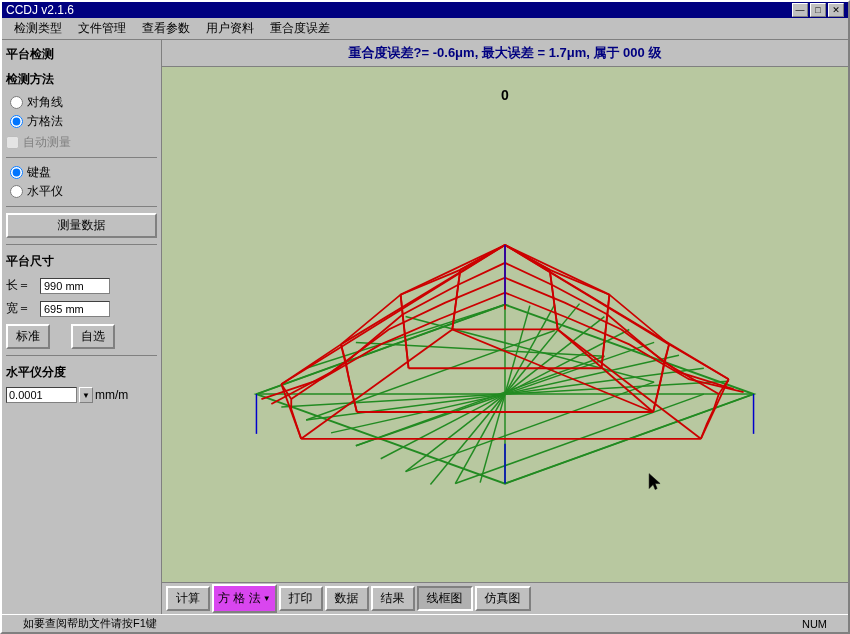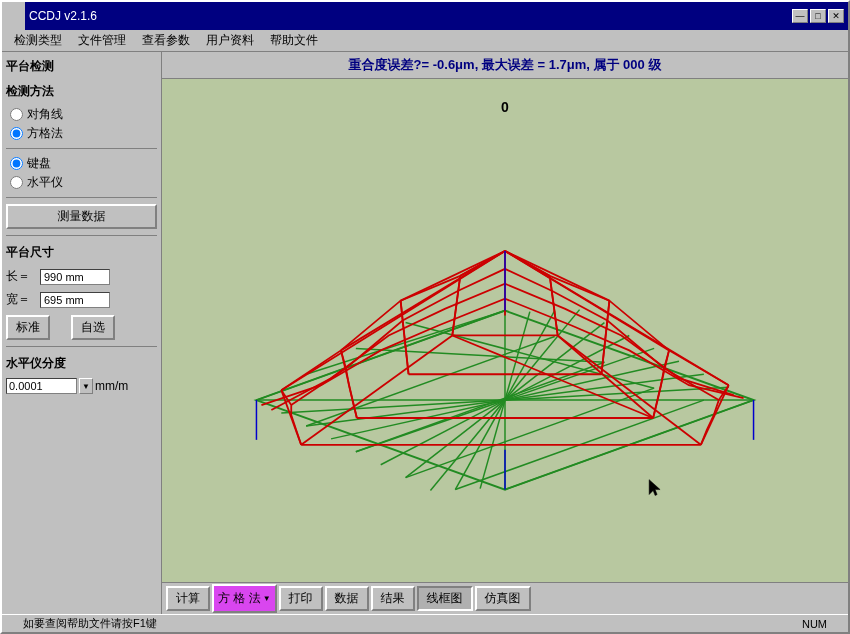--- a/index.html
+++ b/index.html
@@ -22,22 +22,21 @@
       border-bottom-color: #808080;
     }
     #title-bar {
       background: #000080;
       color: white;
       padding: 2px 4px;
       font-size: 12px;
       display: flex;
       align-items: center;
       justify-content: space-between;
-      height: 28px;
-      margin-left: 23px;
+      height: 16px;
     }
     #title-bar-controls {
       display: flex;
       gap: 2px;
     }
     .title-btn {
       width: 16px;
       height: 14px;
       background: #c0c0c0;
       border: 1px solid #fff;
@@ -254,38 +253,42 @@
       <div class="title-btn">□</div>
       <div class="title-btn">✕</div>
     </div>
   </div>
 
   <div id="menu-bar">
     <div class="menu-item">检测类型</div>
     <div class="menu-item">文件管理</div>
     <div class="menu-item">查看参数</div>
     <div class="menu-item">用户资料</div>
-    <div class="menu-item">帮助文件</div>
+    <div class="menu-item">重合度误差</div>
   </div>
 
   <div id="main-content">
 
     <div id="sidebar">
       <div class="section-title">平台检测</div>
       <div class="section-title">检测方法</div>
       <div class="radio-group">
         <label class="radio-item">
           <input type="radio" name="method" style=""> 
             <span>对角线</span>
         </label>
         <label class="radio-item">
           <input type="radio" name="method" checked="" style=""> 
             <span>方格法</span>
         </label>
       </div>
+      <label class="checkbox-item">
+        <input type="checkbox" disabled="" style=""> 
+          <span>自动测量</span>
+      </label>
       <div class="divider"></div>
       <div class="radio-group">
         <label class="radio-item">
           <input type="radio" name="input" checked="" style=""> 
             <span>键盘</span>
         </label>
         <label class="radio-item">
           <input type="radio" name="input" style=""> 
             <span>水平仪</span>
         </label>

